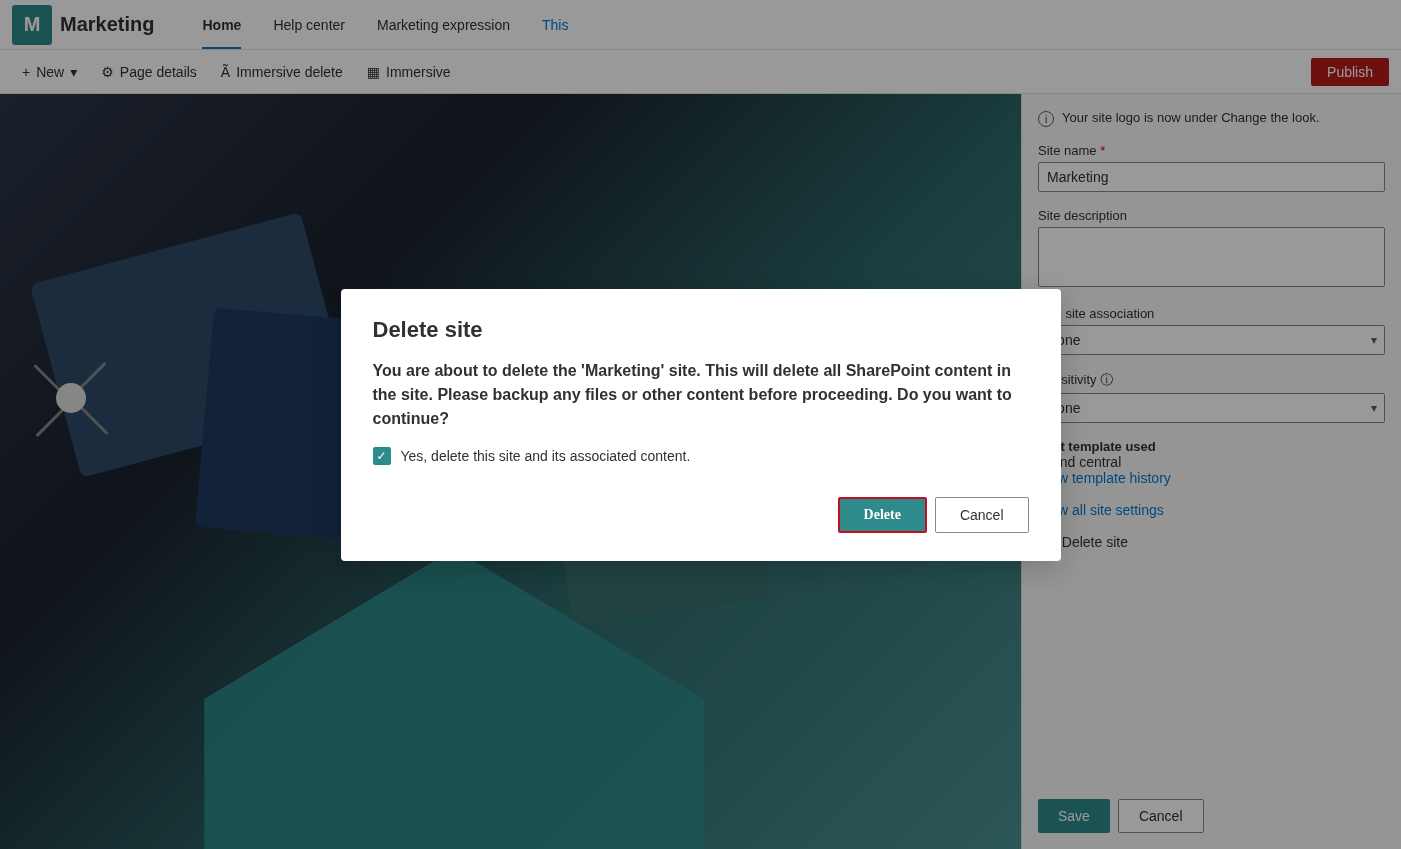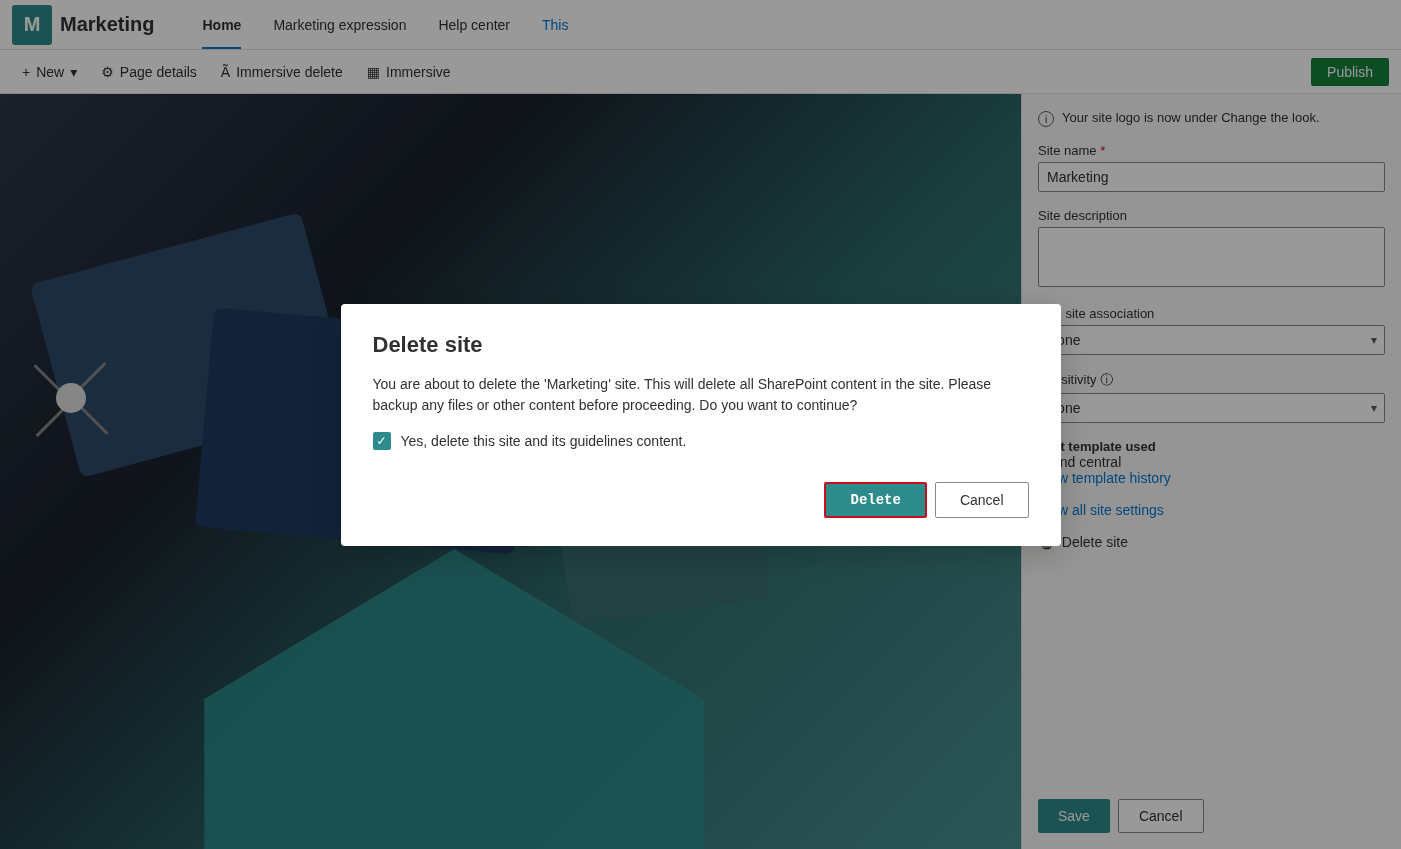--- a/index.html
+++ b/index.html
@@ -87,21 +87,21 @@
       border: none;
       background: transparent;
       cursor: pointer;
       border-radius: 2px;
       font-size: 14px;
       color: #323130;
     }
     .publish-btn {
       margin-left: auto;
       padding: 6px 16px;
-      background: #15803d;
+      background: #b91c1c;
       color: #fff;
       border: none;
       border-radius: 2px;
       cursor: pointer;
       font-size: 14px;
     }
 
     
     .main-area {
       display: flex;
@@ -372,24 +372,25 @@
     }
 
     .dialog-title {
       font-size: 22px;
       font-weight: 600;
       color: #323130;
       margin-bottom: 16px;
     }
 
     .dialog-body {
-      font-size: 14px;
+      font-size: 16px;
       color: #323130;
       line-height: 1.5;
       margin-bottom: 16px;
+      font-weight: bold;
     }
 
     .checkbox-row {
       display: flex;
       align-items: center;
       gap: 10px;
       margin-bottom: 32px;
     }
     .checkbox-custom {
       width: 18px; height: 18px;
@@ -417,21 +418,21 @@
     }
 
     .btn-delete {
       padding: 8px 24px;
       background: #2e8b8b;
       color: #fff;
       border: 2px solid #c50f1f;
       border-radius: 2px;
       cursor: pointer;
       font-size: 14px;
-      font-family: Liberation Mono, monospace;
+      font-family: Liberation Serif, serif;
       font-weight: 600;
     }
     .btn-cancel-dialog {
       padding: 8px 24px;
       background: #fff;
       color: #323130;
       border: 1px solid #8a8886;
       border-radius: 2px;
       cursor: pointer;
       font-size: 14px;
@@ -439,22 +440,22 @@
     }
   </style>
 </head>
 <body>
 
 <div class="top-nav">
   <div class="site-icon">M</div>
   <span class="site-title">Marketing</span>
   <nav class="nav-links">
     <a class="nav-link active">Home</a>
+    <a class="nav-link">Help center</a>
     <a class="nav-link">Marketing expression</a>
-    <a class="nav-link">Help center</a>
     <a class="nav-link edit-link">This</a>
   </nav>
 </div>
 
 <div class="toolbar">
   <button class="toolbar-btn">
     <span>+</span>
     <span>New</span>
     <span>▾</span>
   </button>
@@ -561,20 +562,20 @@
 </div>
 
 <div class="dialog-overlay">
   <div class="dialog">
     <div class="dialog-title">Delete site</div>
     <div class="dialog-body">You are about to delete the 'Marketing' site. This will delete all SharePoint content in the site. Please backup any files or other content before proceeding. Do you want to continue?</div>
     <div class="checkbox-row">
       <div class="checkbox-custom">
         <span class="checkbox-check">✓</span>
       </div>
-      <label class="checkbox-label">Yes, delete this site and its guidelines content.</label>
+      <label class="checkbox-label">Yes, delete this site and its associated content.</label>
     </div>
     <div class="dialog-footer">
       <button class="btn-delete">Delete</button>
       <button class="btn-cancel-dialog">Cancel</button>
     </div>
   </div>
 </div>
 
 </body></html>

